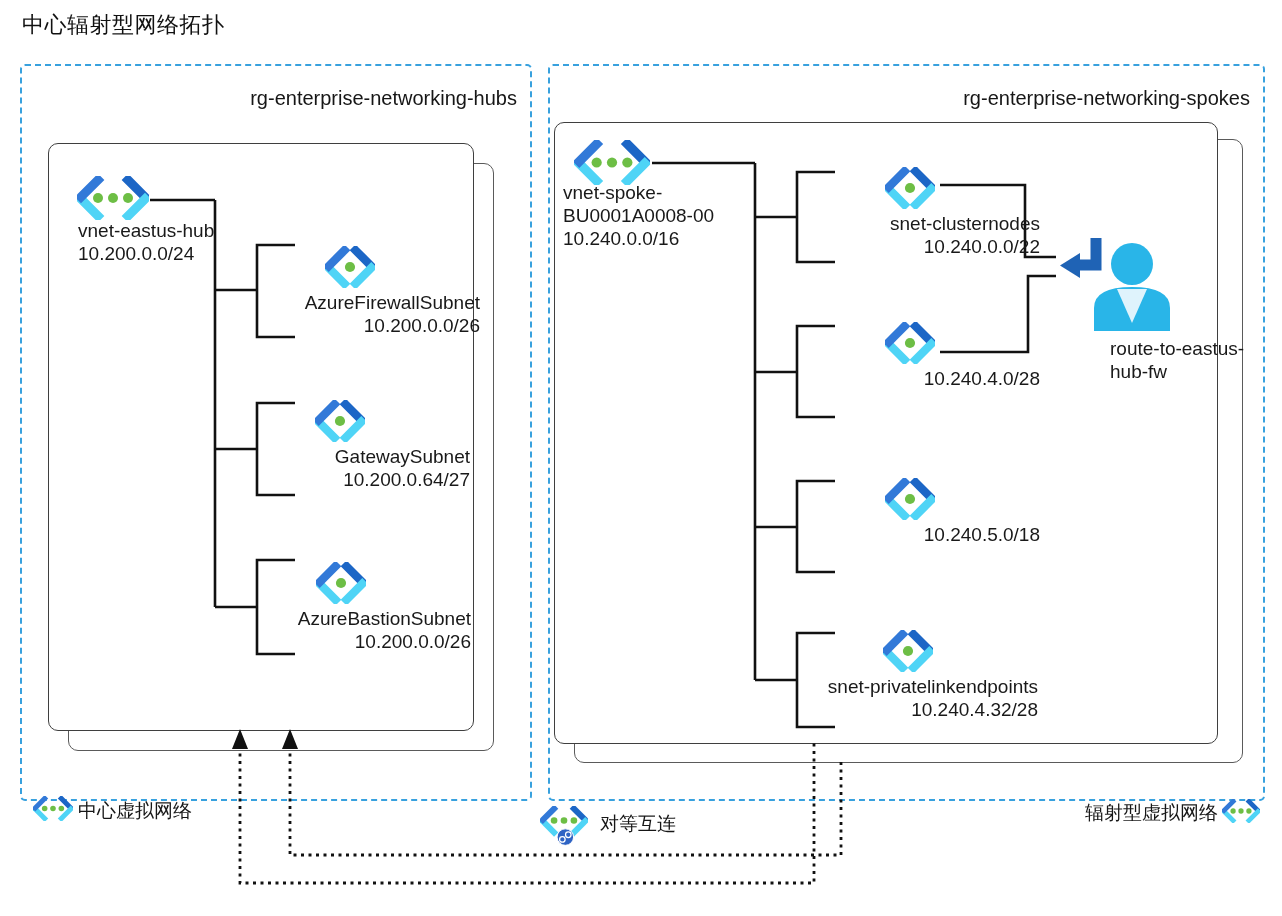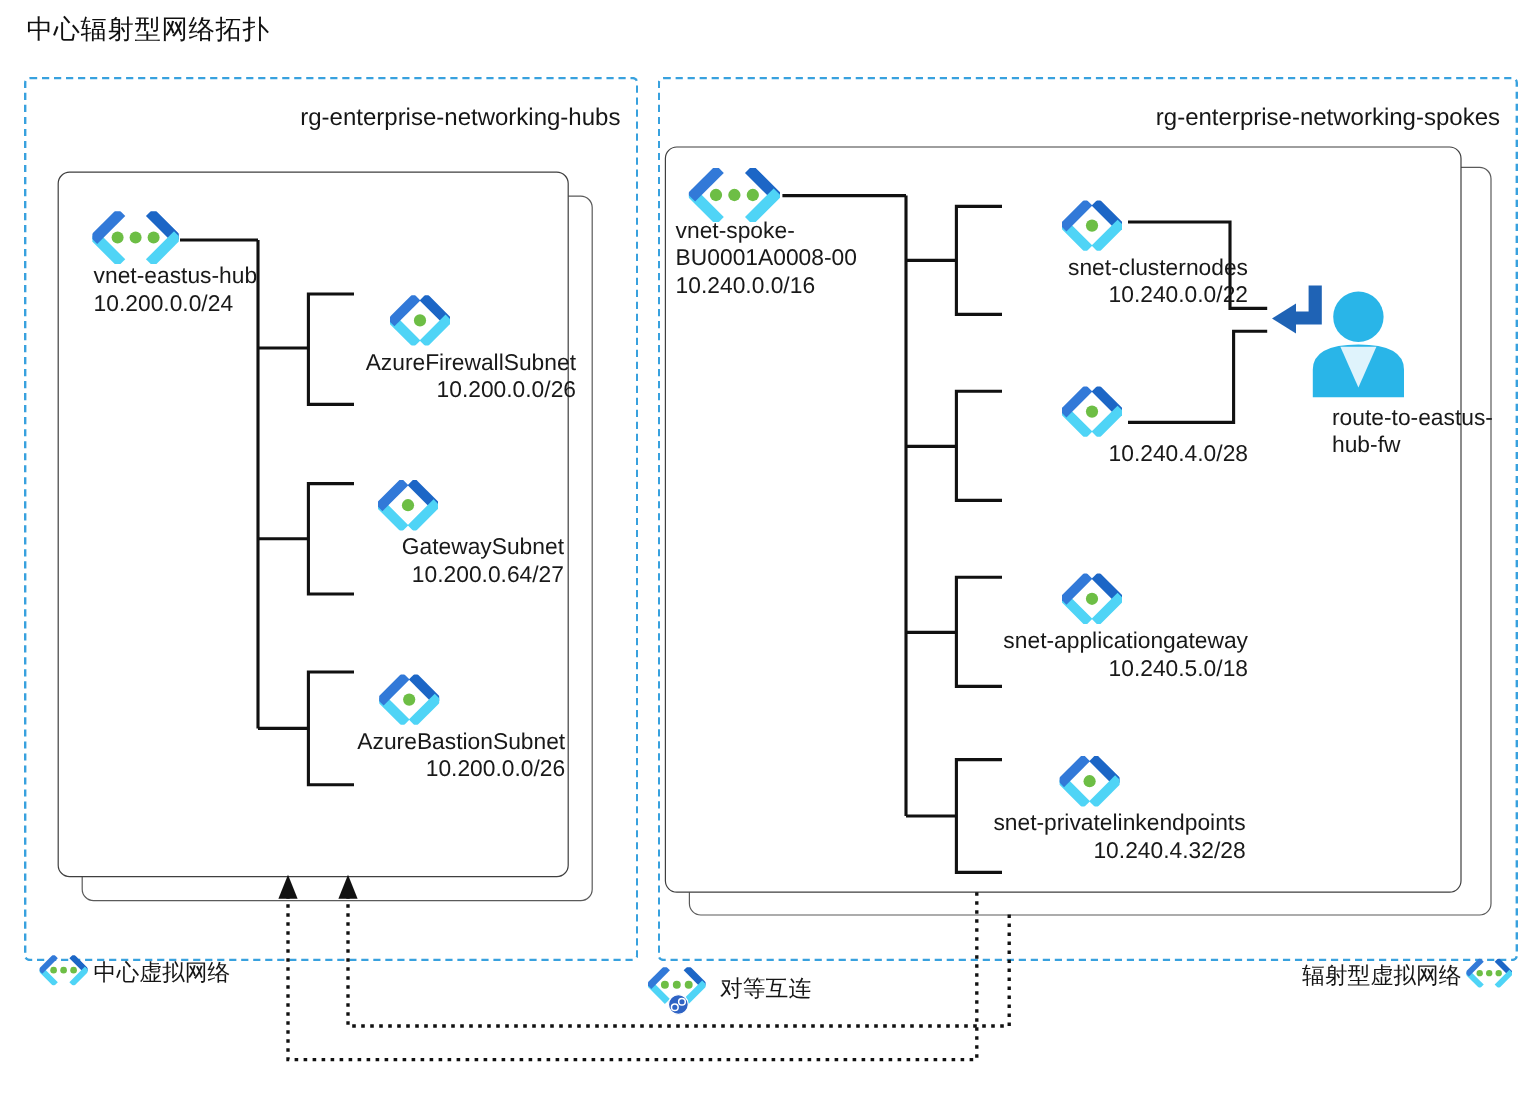--- a/index.html
+++ b/index.html
@@ -164,21 +164,20 @@
   <div class="abs node centered" style="left:780px;top:322px;width:260px;">
     <svg class="icon-block" width="50" height="42" viewBox="0 0 54 44">
         <use href="#sym-subnet"></use>
       </svg>
     <div class="lbl">10.240.4.0/28</div>
   </div>
   <div class="abs node centered" style="left:780px;top:478px;width:260px;">
     <svg class="icon-block" width="50" height="42" viewBox="0 0 54 44">
         <use href="#sym-subnet"></use>
       </svg>
-    <div class="lbl">snet-applicationgateway</div>
     <div class="lbl">10.240.5.0/18</div>
   </div>
   <div class="abs node centered" style="left:778px;top:630px;width:260px;">
     <svg class="icon-block" width="50" height="42" viewBox="0 0 54 44">
         <use href="#sym-subnet"></use>
       </svg>
     <div class="lbl">snet-privatelinkendpoints</div>
     <div class="lbl">10.240.4.32/28</div>
   </div>
 

